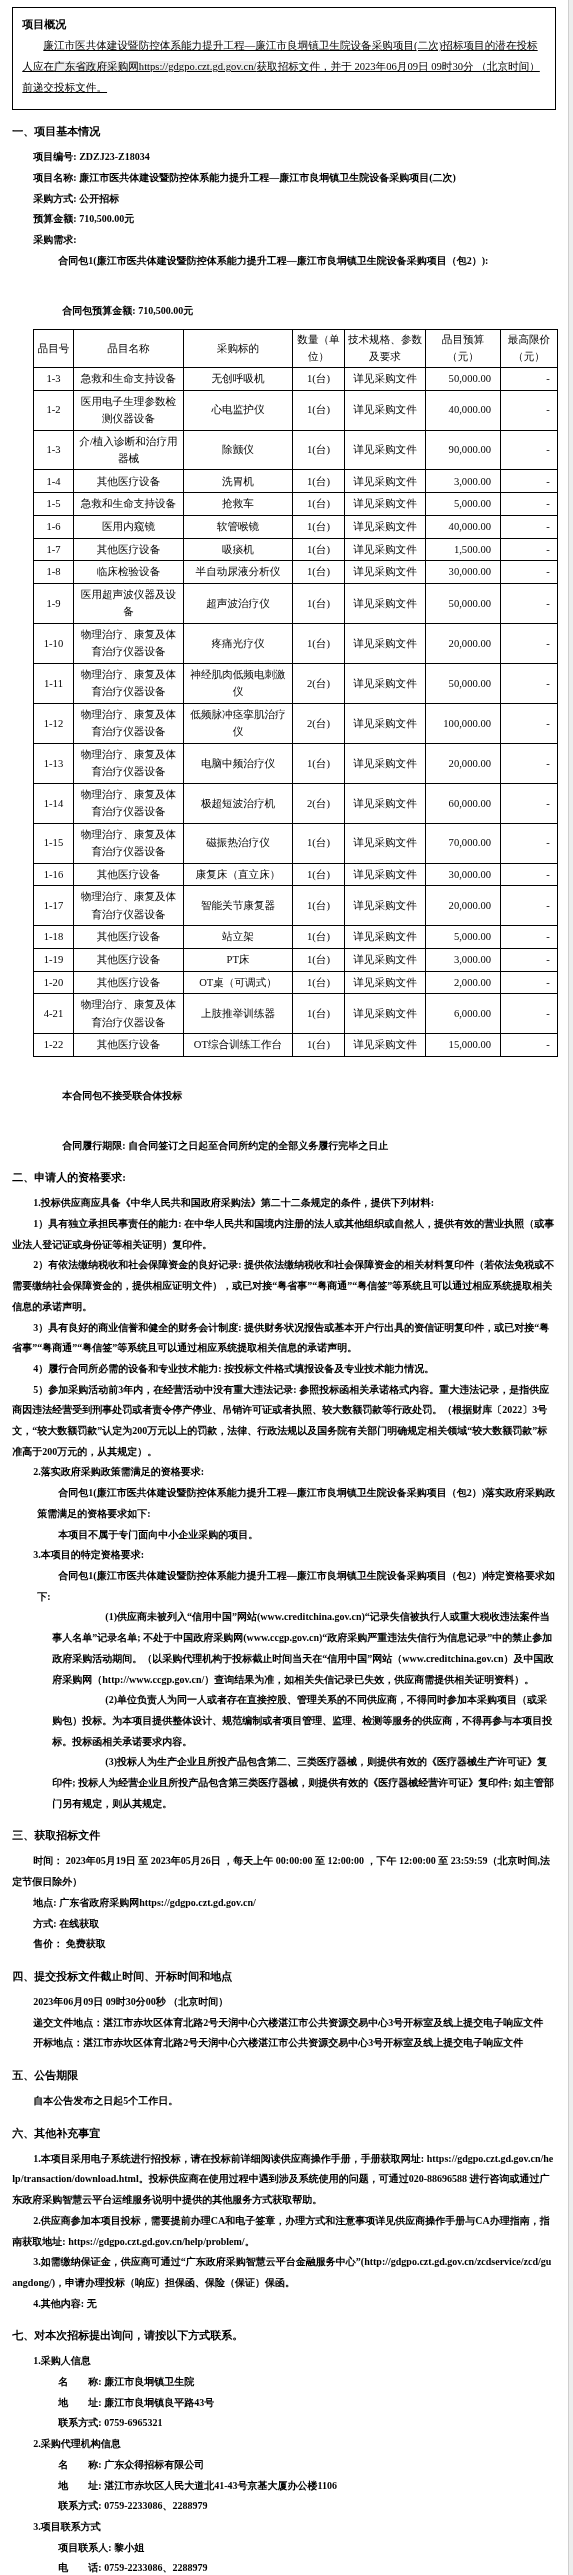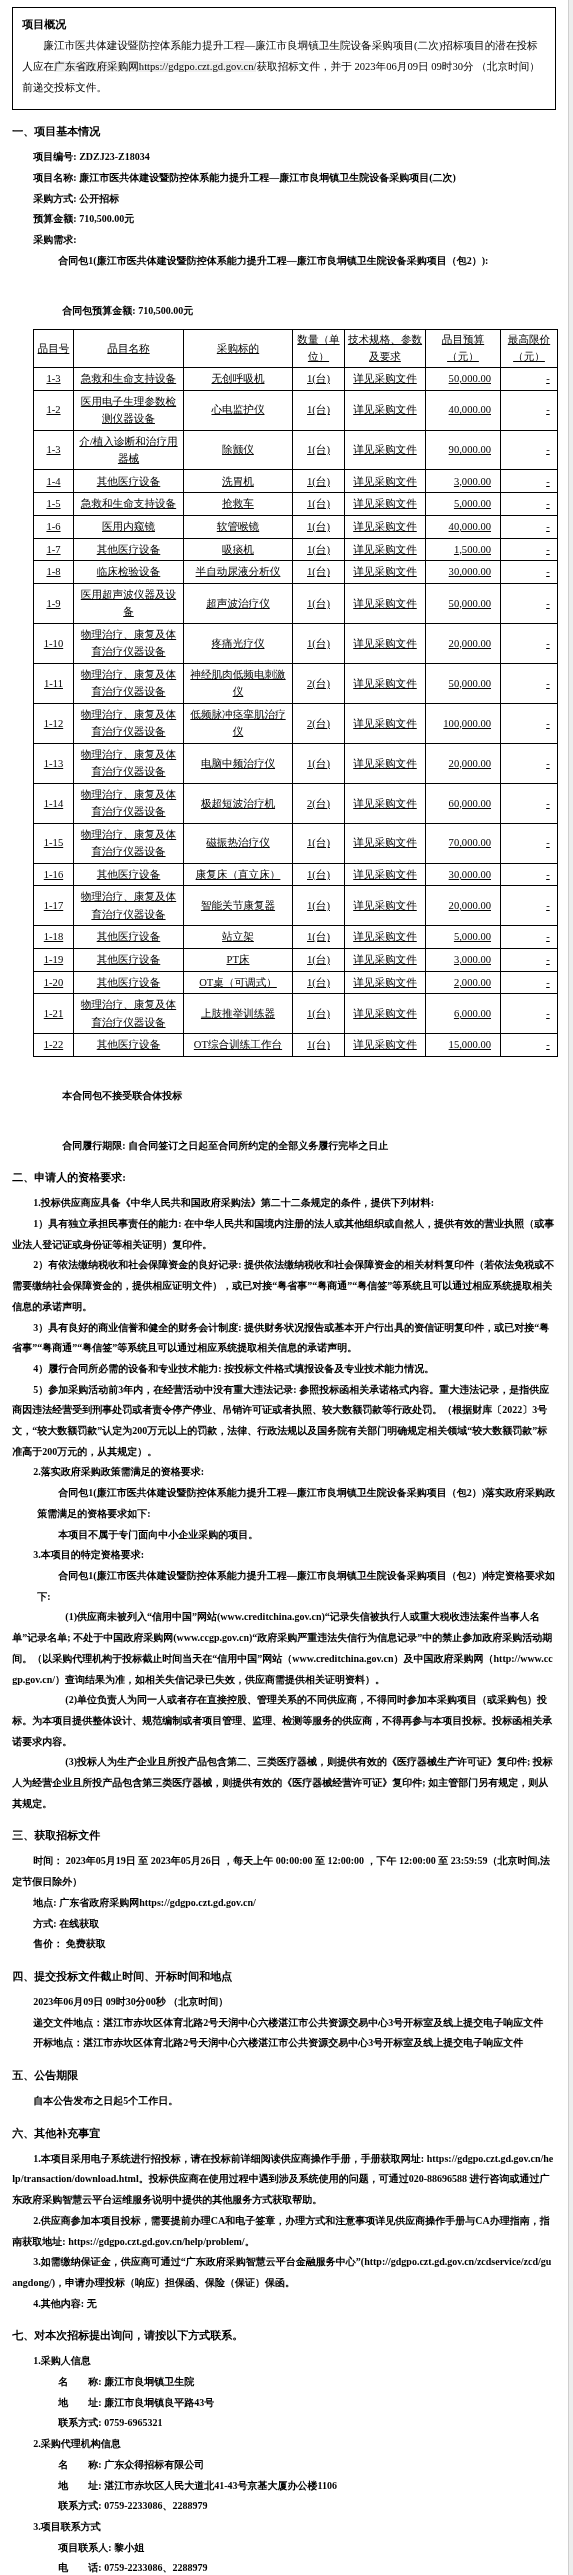--- a/index.html
+++ b/index.html
@@ -3,32 +3,32 @@
 <meta charset="utf-8">
 <title>招标公告</title>
 <style>
   html,body{margin:0;padding:0;}
   body{background:#ededed;font-family:"Liberation Serif","DejaVu Serif",serif;color:#000;}
   .page{width:569px;min-height:2576px;background:#fff;border-right:0.6px solid #cfcfcf;
         box-sizing:border-box;padding:6.7px 12.3px 22px 12.3px;}
   
   .intro-box{border:1.1px solid #000;padding:6.7px 9px 11px 9px;margin:0 0 9px 0;}
   .box-title{font-size:11px;font-weight:bold;line-height:21px;}
-  .box-para{font-size:10.6px;line-height:21px;margin:0;text-indent:21px;}
+  .box-para{font-size:10.6px;line-height:21px;margin:0;text-indent:21px;text-decoration:underline;}
   .hl{background:#f0f0f0;}
   
   .sec-h{font-size:11px;font-weight:bold;line-height:21px;margin:11px 0 5px 0;}
   
   .para{font-size:10px;line-height:20.7px;margin:0;word-break:break-all;font-weight:bold;}
   .ind-std{text-indent:21px;}
   .ind-sub{margin-left:25px;text-indent:21px;}
-  .ind-wide{text-indent:53px;}
+  .ind-wide{text-indent:53px;margin-left:40px;}
   .ind-note{text-indent:50px;margin-top:29px;}
   
-  table.items{border-collapse:collapse;table-layout:fixed;width:524px;margin:7.8px 0 5.6px 20.7px;text-decoration:underline;}
+  table.items{border-collapse:collapse;table-layout:fixed;width:524px;margin:7.8px 0 5.6px 20.7px;}
   table.items th,table.items td{border:0.6px solid #000;font-size:10.6px;font-weight:normal;
         line-height:17.3px;padding:2.2px 2.8px;text-align:center;vertical-align:middle;word-break:break-all;}
   table.items th{padding:1.1px 2.2px;}
   table.items td.num{text-align:right;padding-right:9px;}
   table.items td.num2{text-align:right;padding-right:7.3px;}
   table.items tbody tr:nth-of-type(1) td,
   table.items tbody tr:nth-of-type(5) td,
   table.items tbody tr:nth-of-type(12) td,
   table.items tbody tr:nth-of-type(20) td{border-bottom:1.7px solid #000;}
   
@@ -275,21 +275,21 @@
           <td>1-20</td>
           <td>其他医疗设备</td>
           <td>OT桌（可调式）</td>
           <td>1(台)</td>
           <td>详见采购文件</td>
           <td class="num">2,000.00</td>
           <td class="num2">-</td>
         </tr>
 
         <tr>
-          <td>1-21</td>
+          <td>4-21</td>
           <td>物理治疗、康复及体育治疗仪器设备</td>
           <td>上肢推举训练器</td>
           <td>1(台)</td>
           <td>详见采购文件</td>
           <td class="num">6,000.00</td>
           <td class="num2">-</td>
         </tr>
 
         <tr>
           <td>1-22</td>

